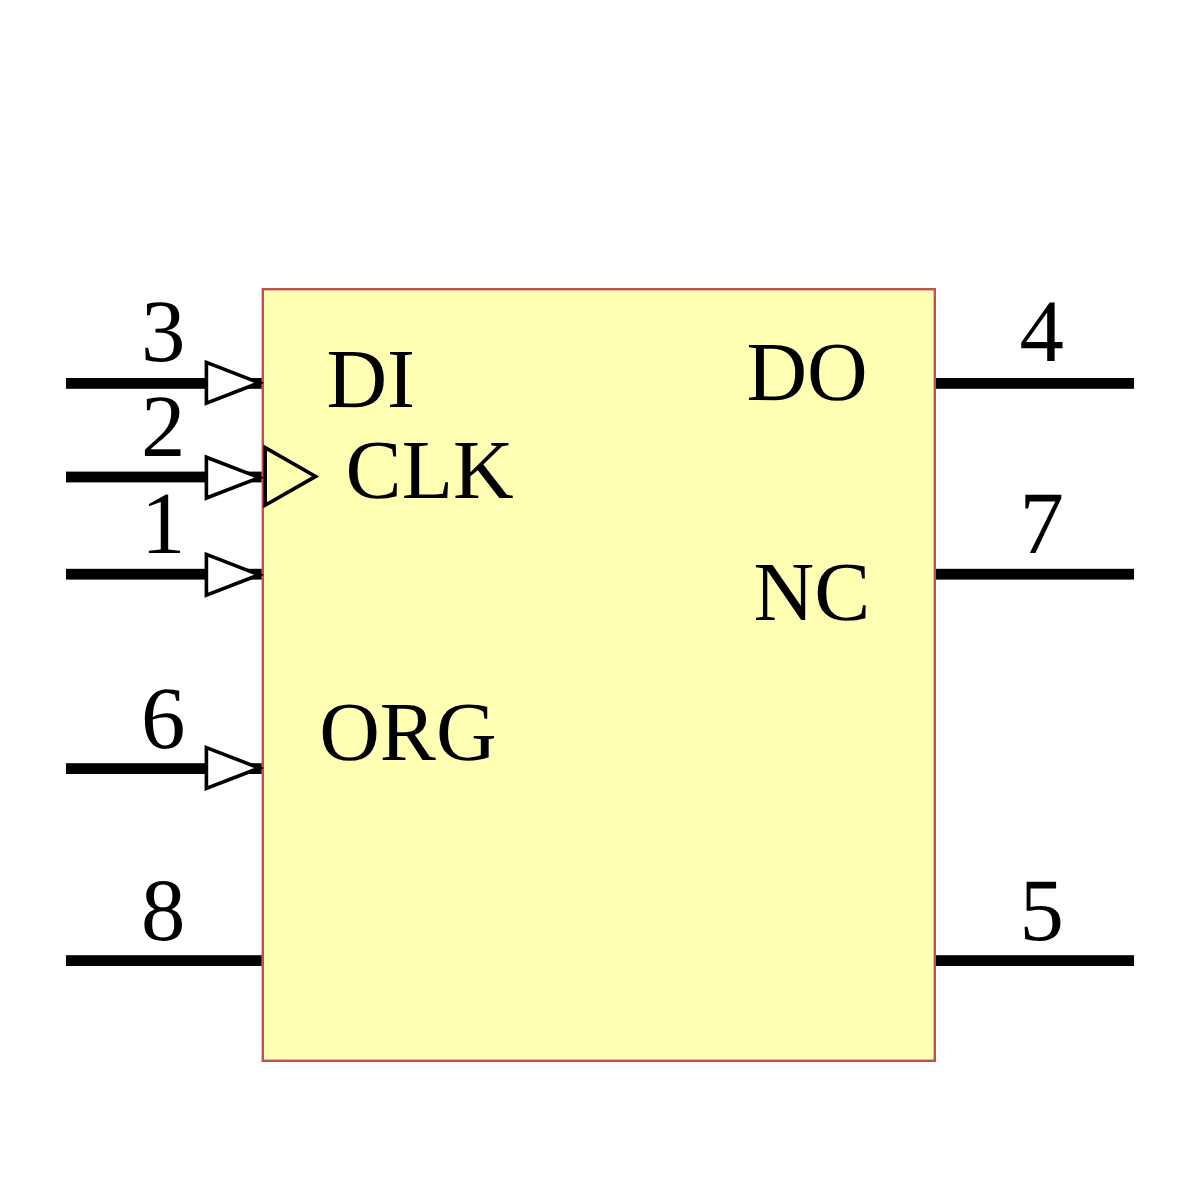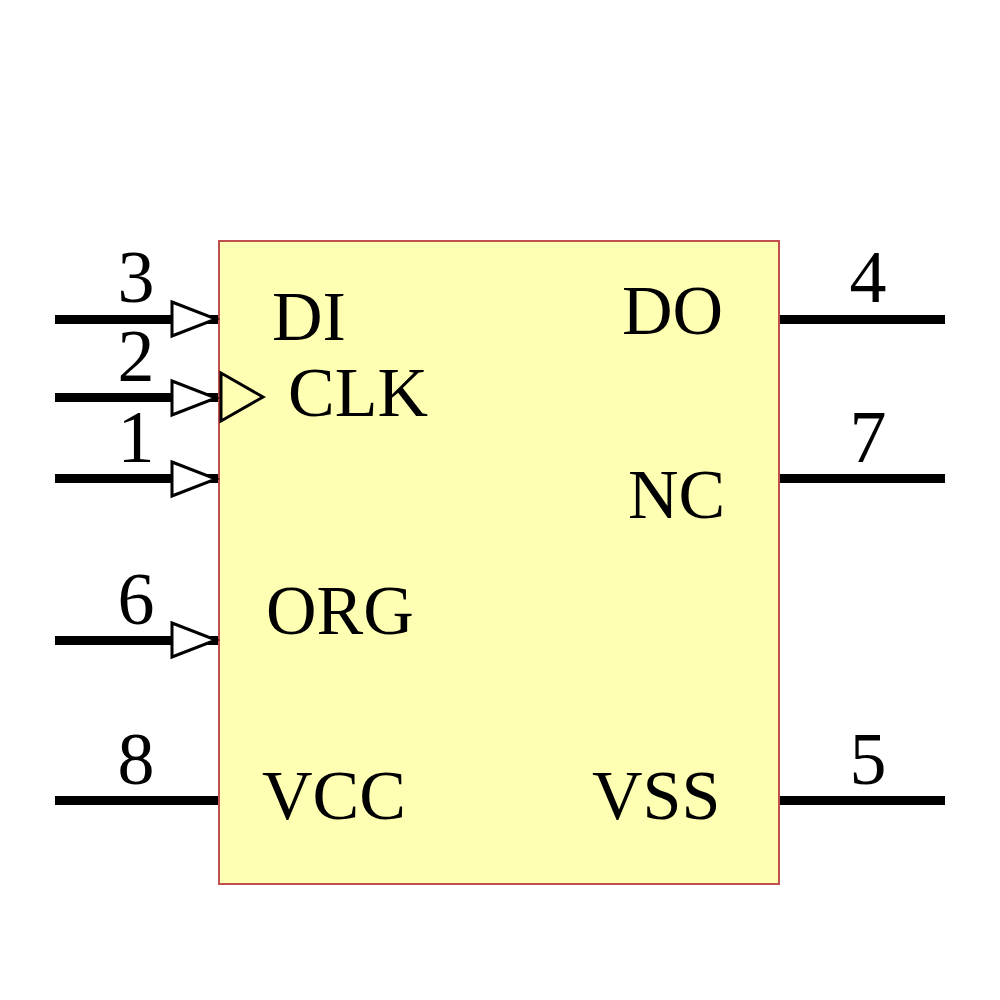--- a/index.html
+++ b/index.html
@@ -83,27 +83,25 @@
 
   <div class="pin-number" style="left:86px; top:562px;">6</div>
   <div class="pin-line left" style="top: 636px; background: rgb(0, 0, 0);"></div>
   <svg class="arrow" style="left:170px; top:620px;" width="50" height="40" viewBox="0 0 50 40">
     <polygon points="2,3 46,20 2,37" fill="#ffffff" stroke="#000000" stroke-width="3"></polygon>
   </svg>
   <div class="pin-label" style="left:266px; top:576px;">ORG</div>
 
   <div class="pin-number" style="left:86px; top:722px;">8</div>
   <div class="pin-line left" style="top: 796px; background: rgb(0, 0, 0);"></div>
-  <div class="pin-label" style="left:262px; top:761px;">VCC</div>
 
   <div class="pin-number" style="left:818px; top:240px;">4</div>
   <div class="pin-line right" style="top: 315px; background: rgb(0, 0, 0);"></div>
   <div class="pin-label" style="left:622px; top:276px;">DO</div>
 
   <div class="pin-number" style="left:818px; top:400px;">7</div>
   <div class="pin-line right" style="top: 474px; background: rgb(0, 0, 0);"></div>
   <div class="pin-label" style="left:628px; top:435px;margin-top:25px;">NC</div>
 
   <div class="pin-number" style="left:818px; top:722px;">5</div>
   <div class="pin-line right" style="top: 796px; background: rgb(0, 0, 0);"></div>
-  <div class="pin-label" style="left:592px; top:761px;">VSS</div>
 
 </div>
 
 </body></html>

